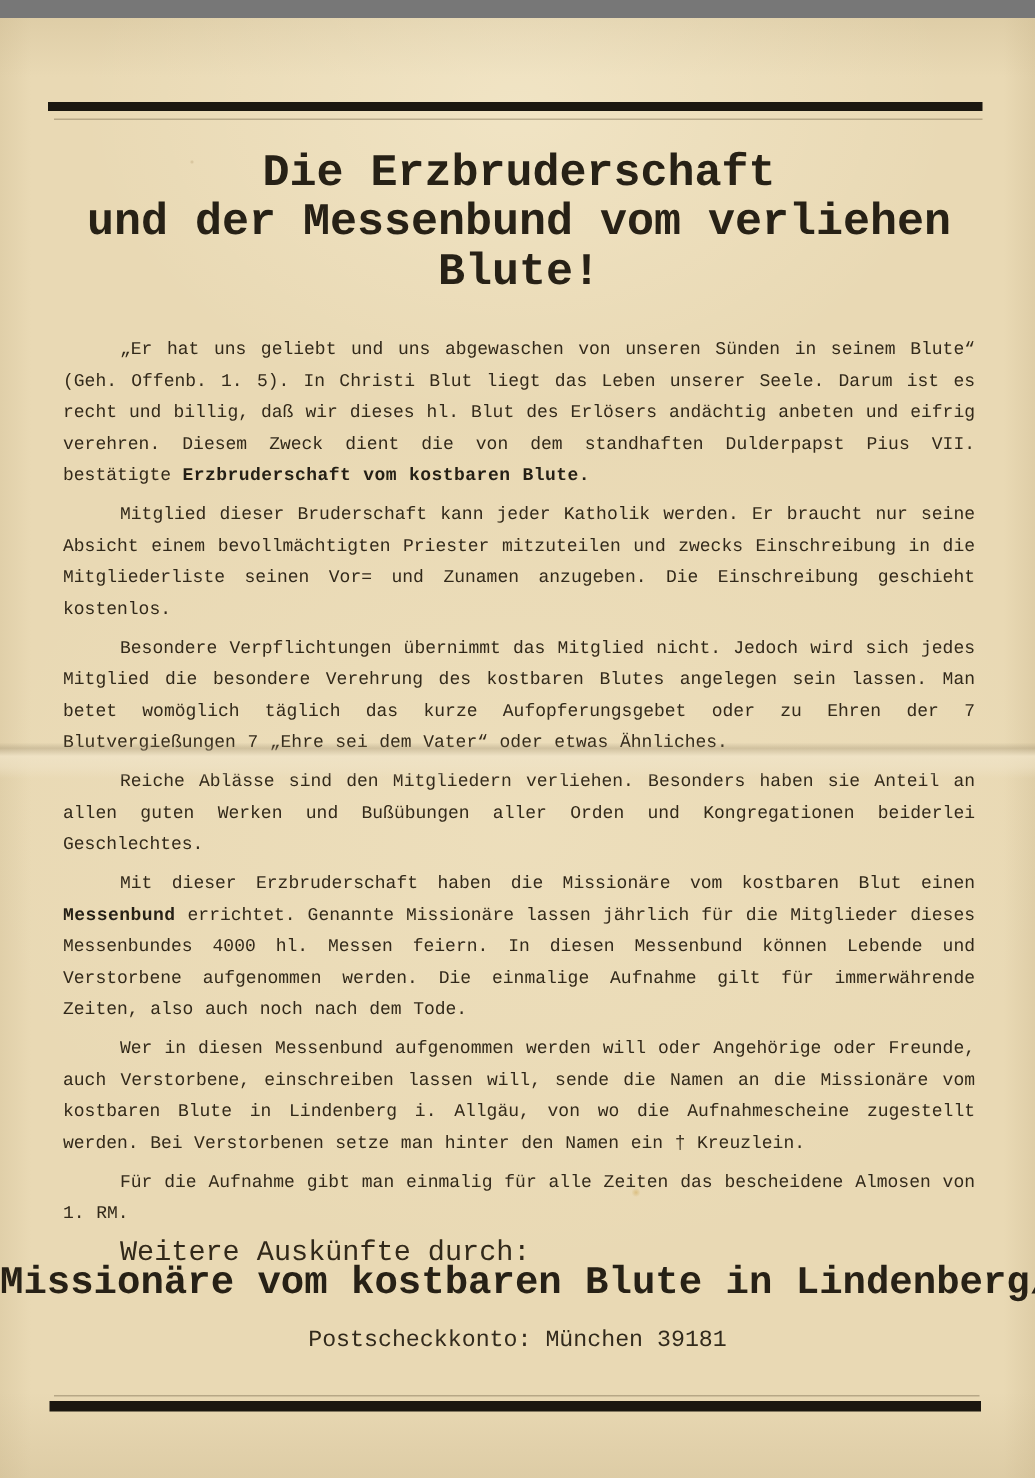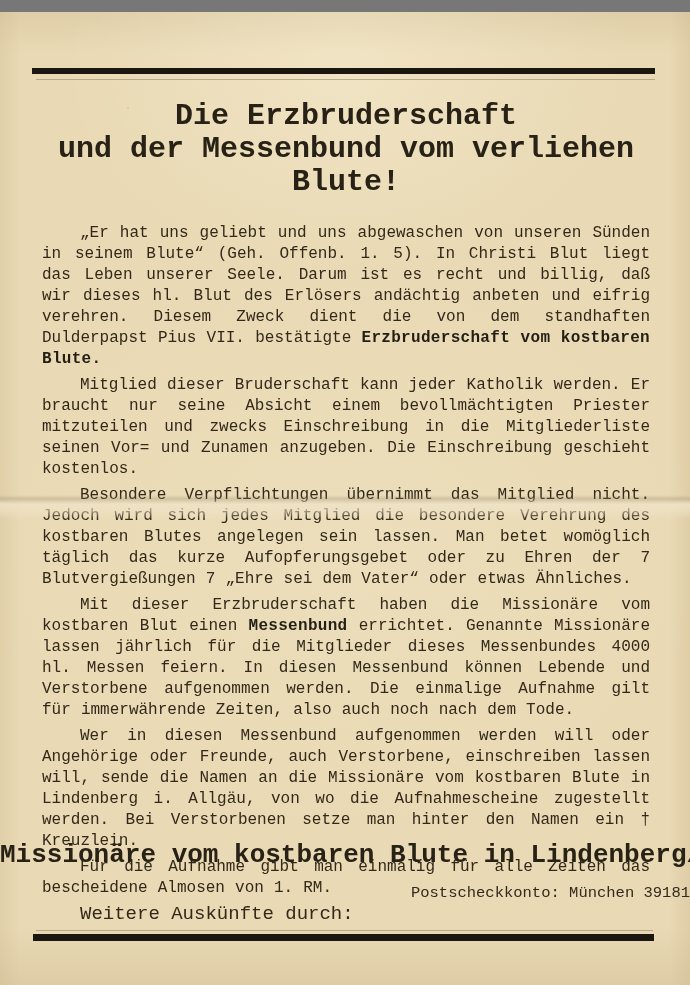--- a/index.html
+++ b/index.html
@@ -44,21 +44,21 @@
     font-size: 30px;
     line-height: 33px;
     color: #272116;
     margin: 0 0 24px 0;
   }
 
   .para {
     margin: 0 0 5px 0;
     text-align: justify;
     text-indent: 38px;
-    font-size: 16px;
+    font-size: 12px;
     line-height: 21px;
     word-spacing: 0.5px;
   }
   .para b { color: #241f15; letter-spacing: 0.3px; }
 
   .info-line {
     margin: 3px 0 0 0;
     text-indent: 38px;
     font-size: 19px;
     line-height: 21px;
@@ -74,21 +74,21 @@
     font-size: 26px;
     white-space: nowrap;
     color: #272116;
   }
 
   .footer-account {
     position: absolute;
     left: 0;
     right: 0;
     top: 872px;
-    text-align: right;
+    text-align: center;
     font-size: 15.5px;
     color: #322a1c;
   }
 
   
   .fold-crease {
     position: absolute;
     left: 0;
     right: 0;
     top: 483px;
@@ -116,20 +116,21 @@
       <span>Die Erzbruderschaft</span><br>
       <span>und der Messenbund vom verliehen Blute!</span>
     </h1>
 
     <p class="para"><span>„Er hat uns geliebt und uns abgewaschen von unseren Sünden in seinem Blute“ (Geh. Offenb. 1. 5). In Christi Blut liegt das Leben unserer Seele. Darum ist es recht und billig, daß wir dieses hl. Blut des Erlösers andächtig anbeten und eifrig verehren. Diesem Zweck dient die von dem standhaften Dulderpapst Pius VII. bestätigte </span><b>Erzbruderschaft vom kostbaren Blute.</b><span></span></p>
 
     <p class="para"><span>Mitglied dieser Bruderschaft kann jeder Katholik werden. Er braucht nur seine Absicht einem bevollmächtigten Priester mitzuteilen und zwecks Einschreibung in die Mitgliederliste seinen Vor= und Zunamen anzugeben. Die Einschreibung geschieht kostenlos.</span></p>
 
     <p class="para"><span>Besondere Verpflichtungen übernimmt das Mitglied nicht. Jedoch wird sich jedes Mitglied die besondere Verehrung des kostbaren Blutes angelegen sein lassen. Man betet womöglich täglich das kurze Aufopferungsgebet oder zu Ehren der 7 Blutvergießungen 7 „Ehre sei dem Vater“ oder etwas Ähnliches.</span></p>
 
+    <p class="para"><span>Reiche Ablässe sind den Mitgliedern verliehen. Besonders haben sie Anteil an allen guten Werken und Bußübungen aller Orden und Kongregationen beiderlei Geschlechtes.</span></p>
 
     <p class="para"><span>Mit dieser Erzbruderschaft haben die Missionäre vom kostbaren Blut einen </span><b>Messenbund</b><span> errichtet. Genannte Missionäre lassen jährlich für die Mitglieder dieses Messenbundes 4000 hl. Messen feiern. In diesen Messenbund können Lebende und Verstorbene aufgenommen werden. Die einmalige Aufnahme gilt für immerwährende Zeiten, also auch noch nach dem Tode.</span></p>
 
     <p class="para"><span>Wer in diesen Messenbund aufgenommen werden will oder Angehörige oder Freunde, auch Verstorbene, einschreiben lassen will, sende die Namen an die Missionäre vom kostbaren Blute in Lindenberg i. Allgäu, von wo die Aufnahmescheine zugestellt werden. Bei Verstorbenen setze man hinter den Namen ein † Kreuzlein.</span></p>
 
     <p class="para"><span>Für die Aufnahme gibt man einmalig für alle Zeiten das bescheidene Almosen von 1. RM.</span></p>
 
     <p class="info-line">Weitere Auskünfte durch:</p>
 
   </div>

